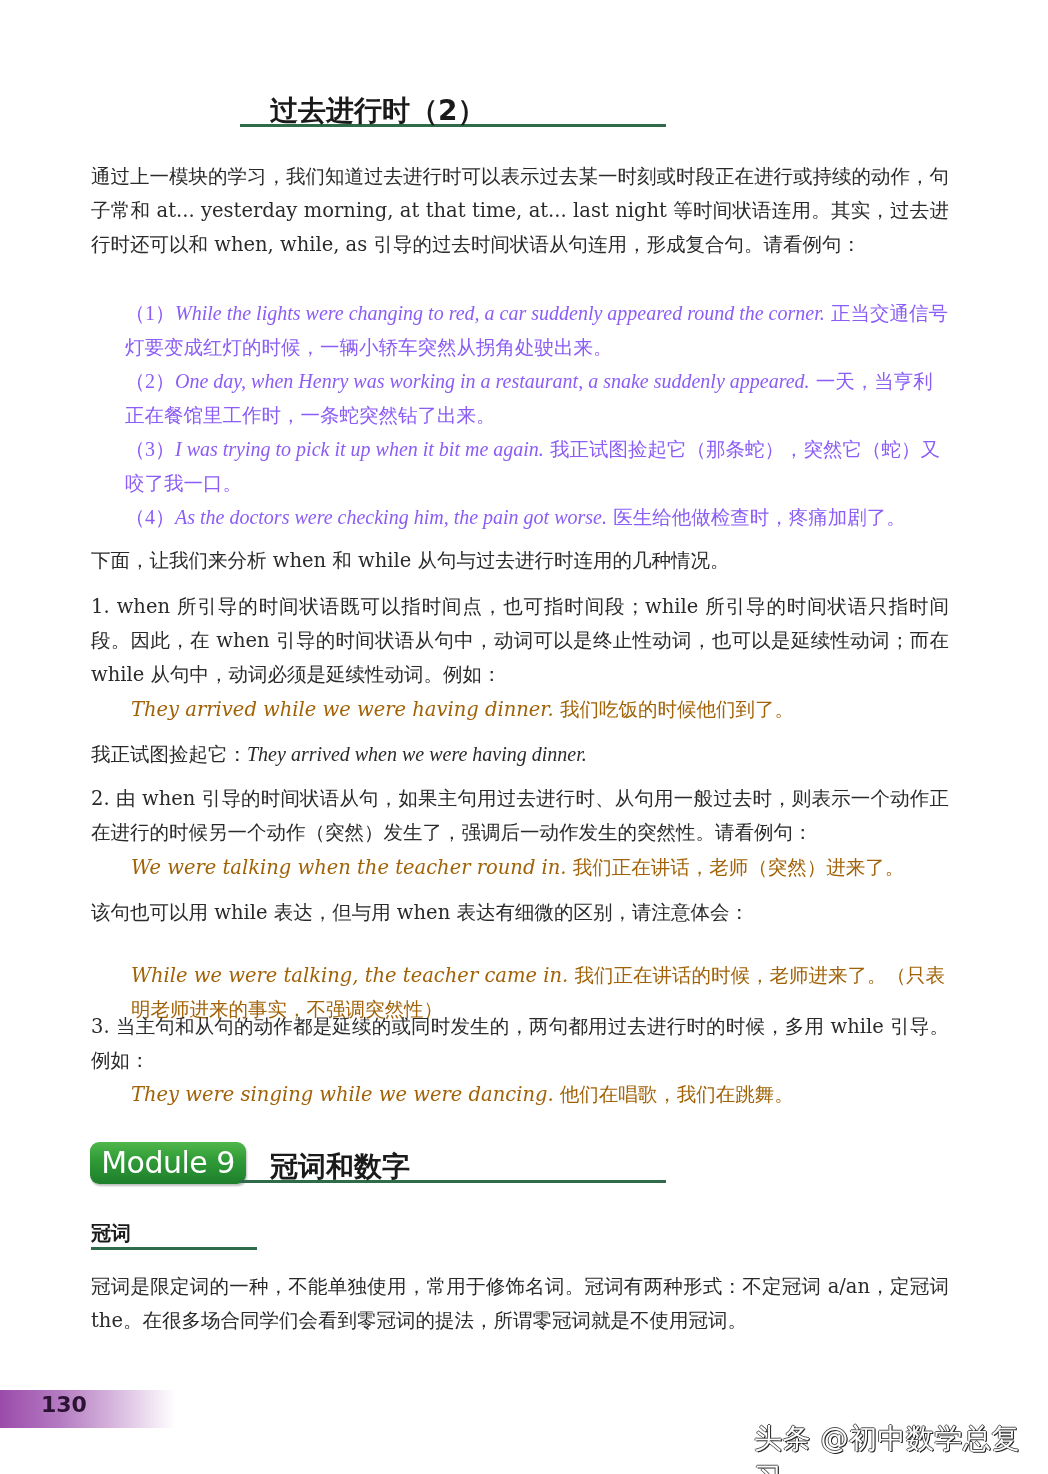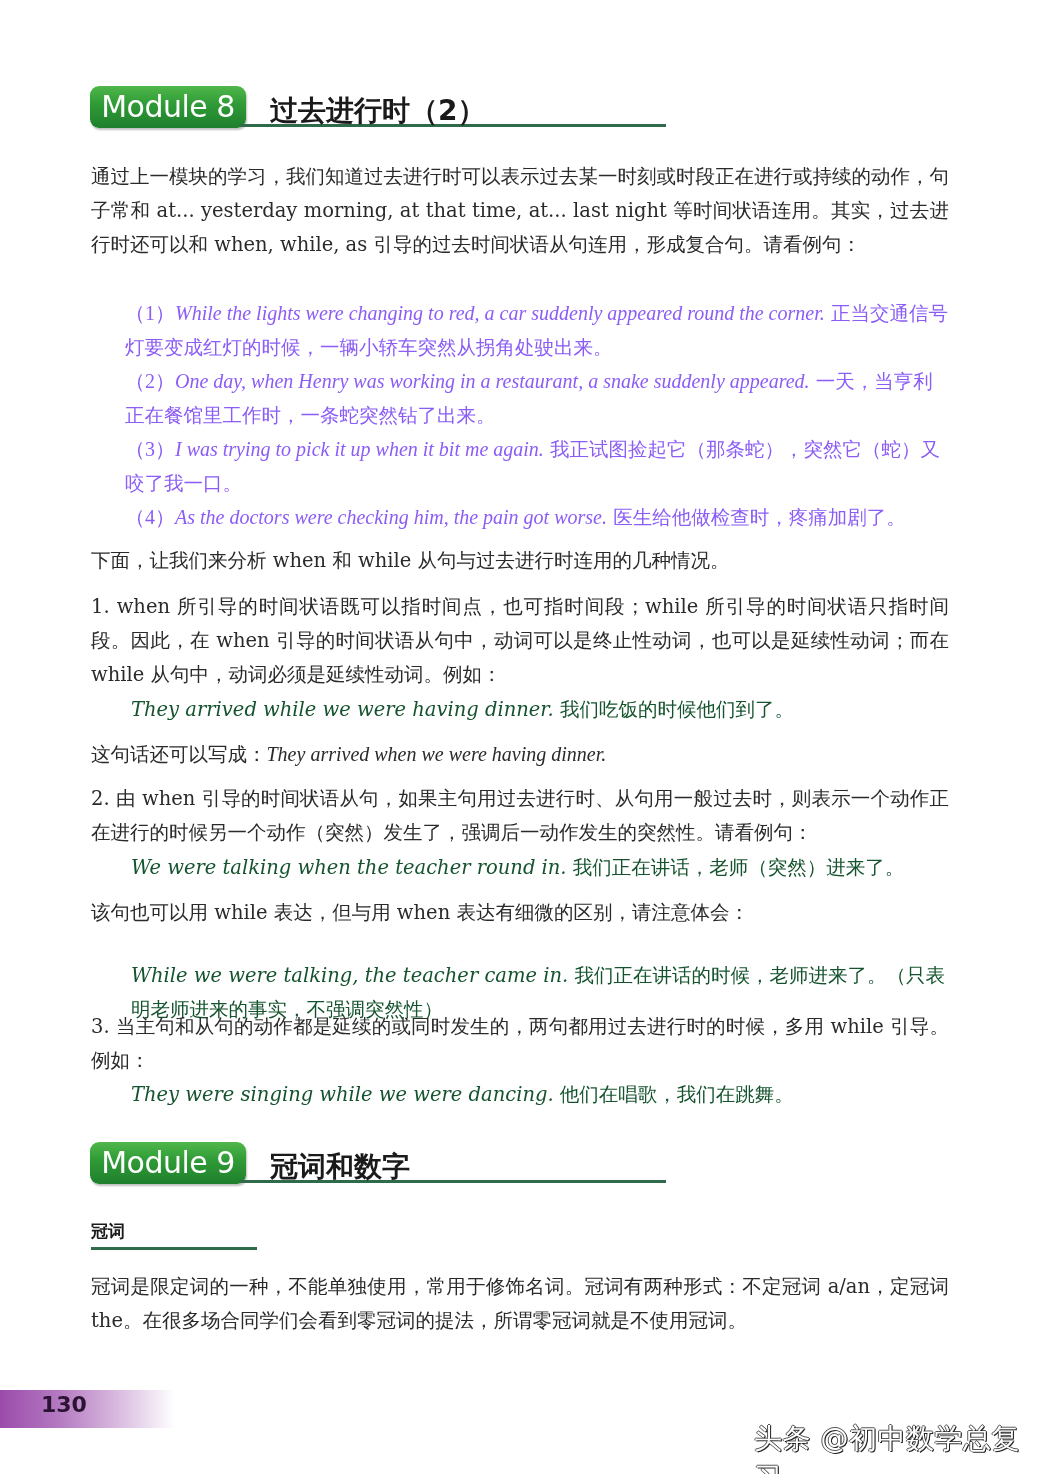--- a/index.html
+++ b/index.html
@@ -78,33 +78,33 @@
       line-height: 34px;
       color: #8b5cf6;
     }
     .ex .num { font-family: "Liberation Serif", serif; font-size: 20px; }
     .ind {
       position: absolute;
       left: 131px;
       width: 818px;
       font-size: 19.5px;
       line-height: 34px;
-      color: #14532d;
+      color: #a16207;
     }
     .sub-head {
       position: absolute;
       left: 91px;
       top: 1220px;
       width: 166px;
       height: 32px;
     }
     .sub-head .label {
       font-family: "DejaVu Sans", "Liberation Sans", sans-serif;
       font-weight: bold;
-      font-size: 17px;
+      font-size: 20px;
       color: #1a1a1a;
       position: absolute; left: 0; top: 0;
     }
     .sub-head .line {
       position: absolute;
       left: 0; top: 27px;
       width: 166px; height: 3px;
       background: #2f6b4a;
     }
     .page-num-bar {
@@ -130,21 +130,20 @@
       text-shadow: 1px 1px 0 #222, -1px 0 0 #555, 0 -1px 0 #555, 1px 0 0 #333;
       letter-spacing: 0.5px;
     }
   </style>
 </head>
 <body>
 
 <div class="page">
 
   <div class="module-header" style="top:86px;">
-    <div class="module-badge">Module 8</div>
     <div class="module-underline"></div>
     <div class="module-title">过去进行时（2）</div>
   </div>
 
   <div class="para" style="top:160px;">通过上一模块的学习，我们知道过去进行时可以表示过去某一时刻或时段正在进行或持续的动作，句子常和 at... yesterday morning, at that time, at... last night 等时间状语连用。其实，过去进行时还可以和 when, while, as 引导的过去时间状语从句连用，形成复合句。请看例句：</div>
 
   <div class="ex" style="top:296px;">
     <span class="num">（1）</span><i>While the lights were changing to red, a car suddenly appeared round the corner.</i> <span>正当交通信号灯要变成红灯的时候，一辆小轿车突然从拐角处驶出来。</span>
   </div>
   <div class="ex" style="top:364px;">
@@ -158,21 +157,21 @@
   </div>
 
   <div class="para" style="top:544px;">下面，让我们来分析 when 和 while 从句与过去进行时连用的几种情况。</div>
 
   <div class="para" style="top:590px;">1. when 所引导的时间状语既可以指时间点，也可指时间段；while 所引导的时间状语只指时间段。因此，在 when 引导的时间状语从句中，动词可以是终止性动词，也可以是延续性动词；而在 while 从句中，动词必须是延续性动词。例如：</div>
   <div class="ind" style="top:693px;">
     <i>They arrived while we were having dinner.</i> <span>我们吃饭的时候他们到了。</span>
   </div>
 
   <div class="para" style="top:737px;">
-    <span>这句话还可以写成：</span><i>They arrived when we were having dinner.</i>
+    <span>我正试图捡起它：</span><i>They arrived when we were having dinner.</i>
   </div>
 
   <div class="para" style="top:782px;">2. 由 when 引导的时间状语从句，如果主句用过去进行时、从句用一般过去时，则表示一个动作正在进行的时候另一个动作（突然）发生了，强调后一动作发生的突然性。请看例句：</div>
   <div class="ind" style="top:851px;">
     <i>We were talking when the teacher round in.</i> <span>我们正在讲话，老师（突然）进来了。</span>
   </div>
 
   <div class="para" style="top:896px;">该句也可以用 while 表达，但与用 when 表达有细微的区别，请注意体会：</div>
   <div class="ind" style="top:930px;margin-top:29px;">
     <i>While we were talking, the teacher came in.</i> <span>我们正在讲话的时候，老师进来了。（只表明老师进来的事实，不强调突然性）</span>

